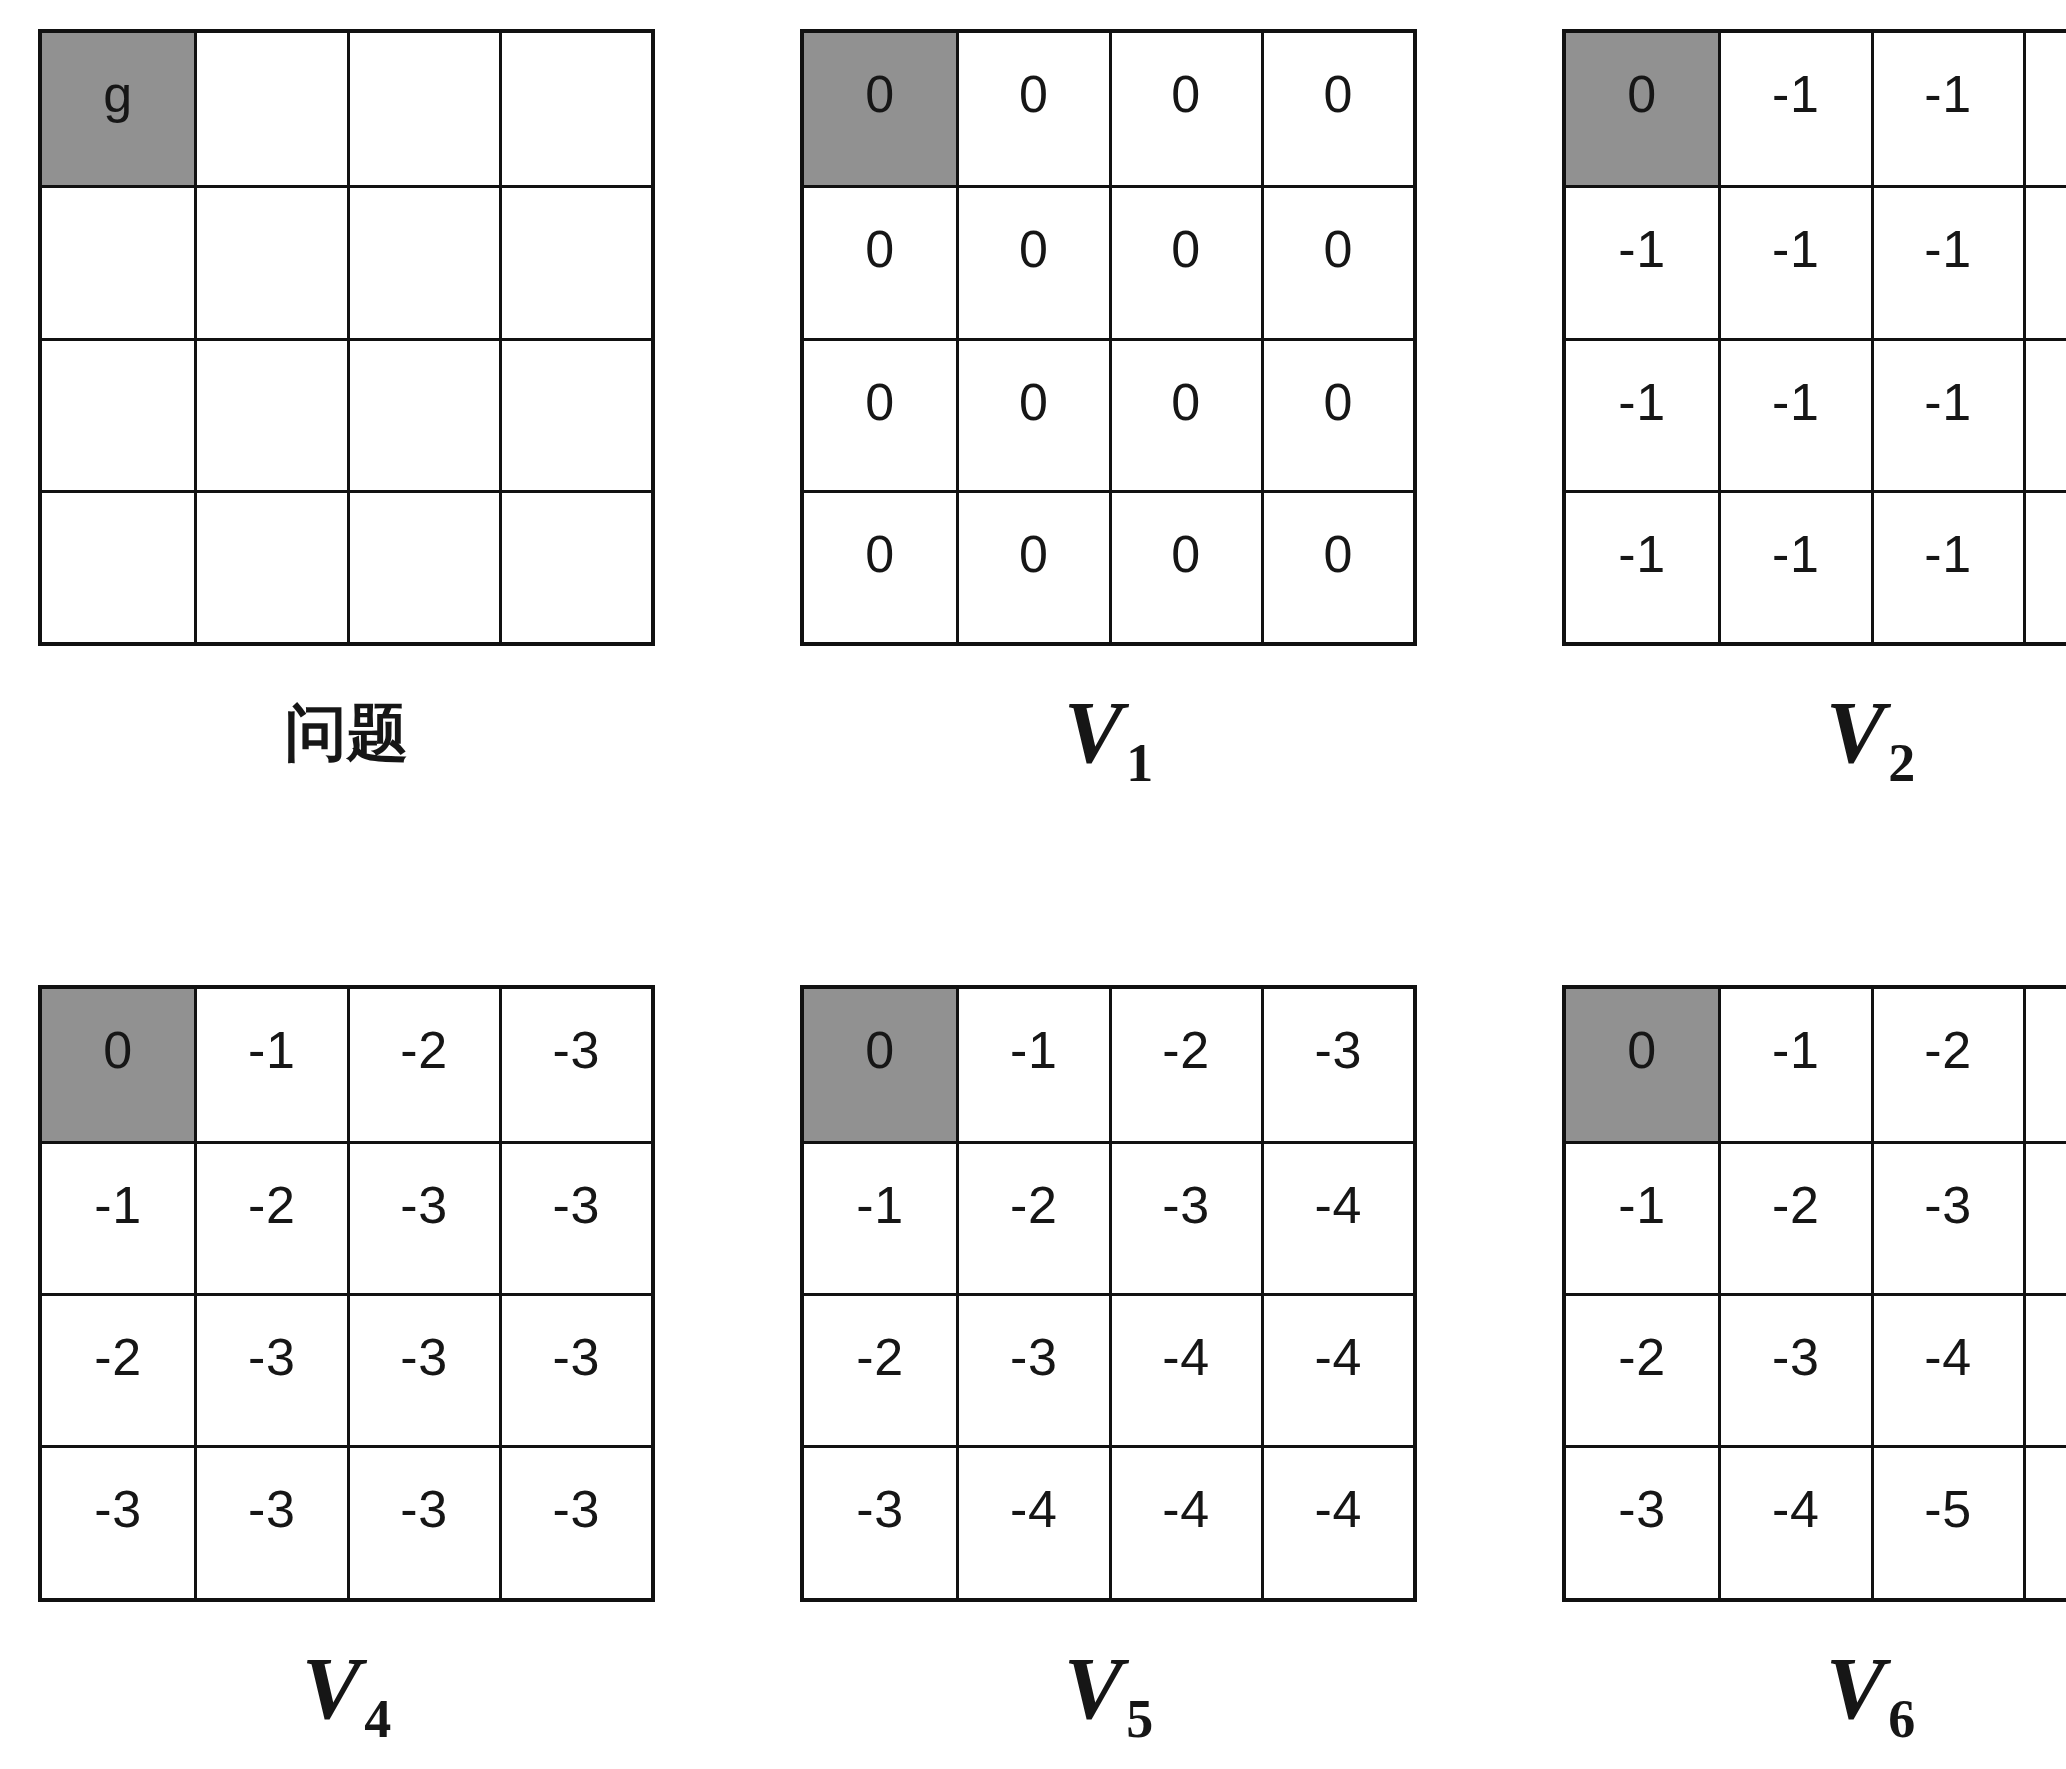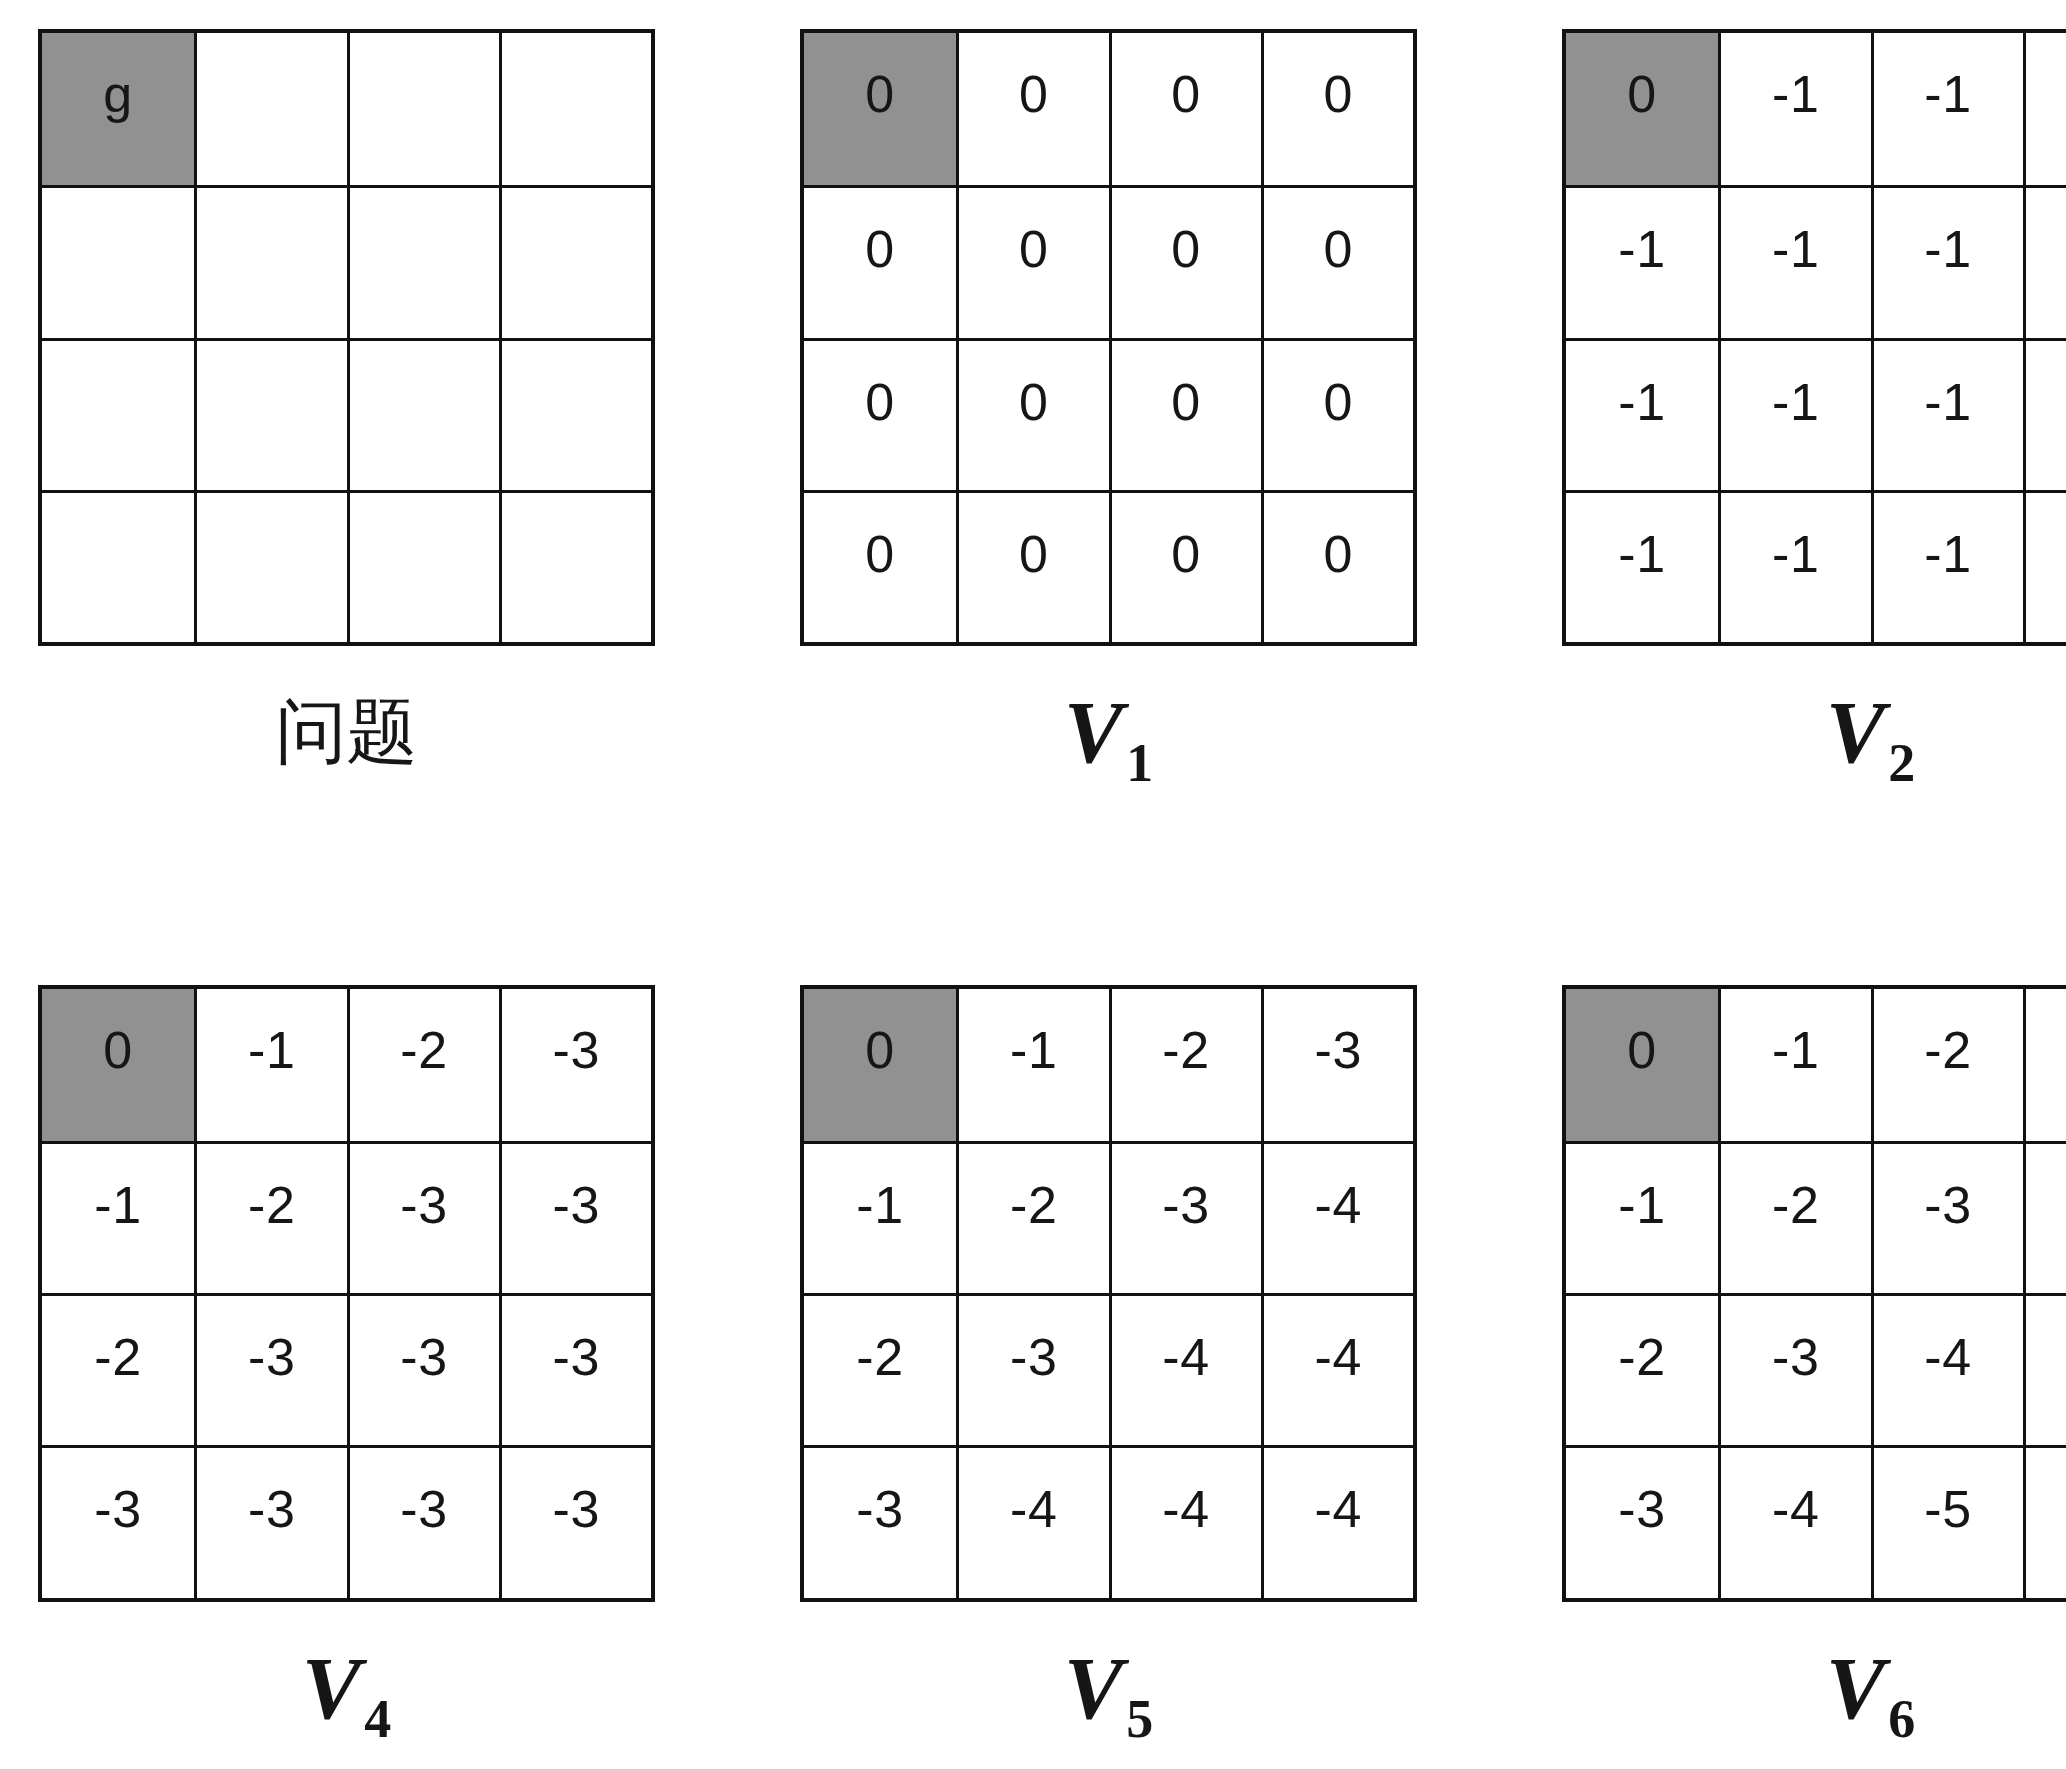--- a/index.html
+++ b/index.html
@@ -62,22 +62,22 @@
   .label {
     margin-top: 16.5px;
     height: 140px;
     display: flex;
     align-items: center;
     justify-content: center;
     color: var(--text, #161616);
   }
   .label .cjk {
     font-family: "Liberation Serif", serif;
-    font-weight: 400;
-    font-size: 71px;
+    font-weight: 700;
+    font-size: 62px;
     line-height: 1;
   }
   .label .vbase {
     font-family: "Liberation Serif", serif;
     font-style: italic;
     font-weight: 700;
     font-size: 89px;
     line-height: 1;
   }
   .label .vsub {

